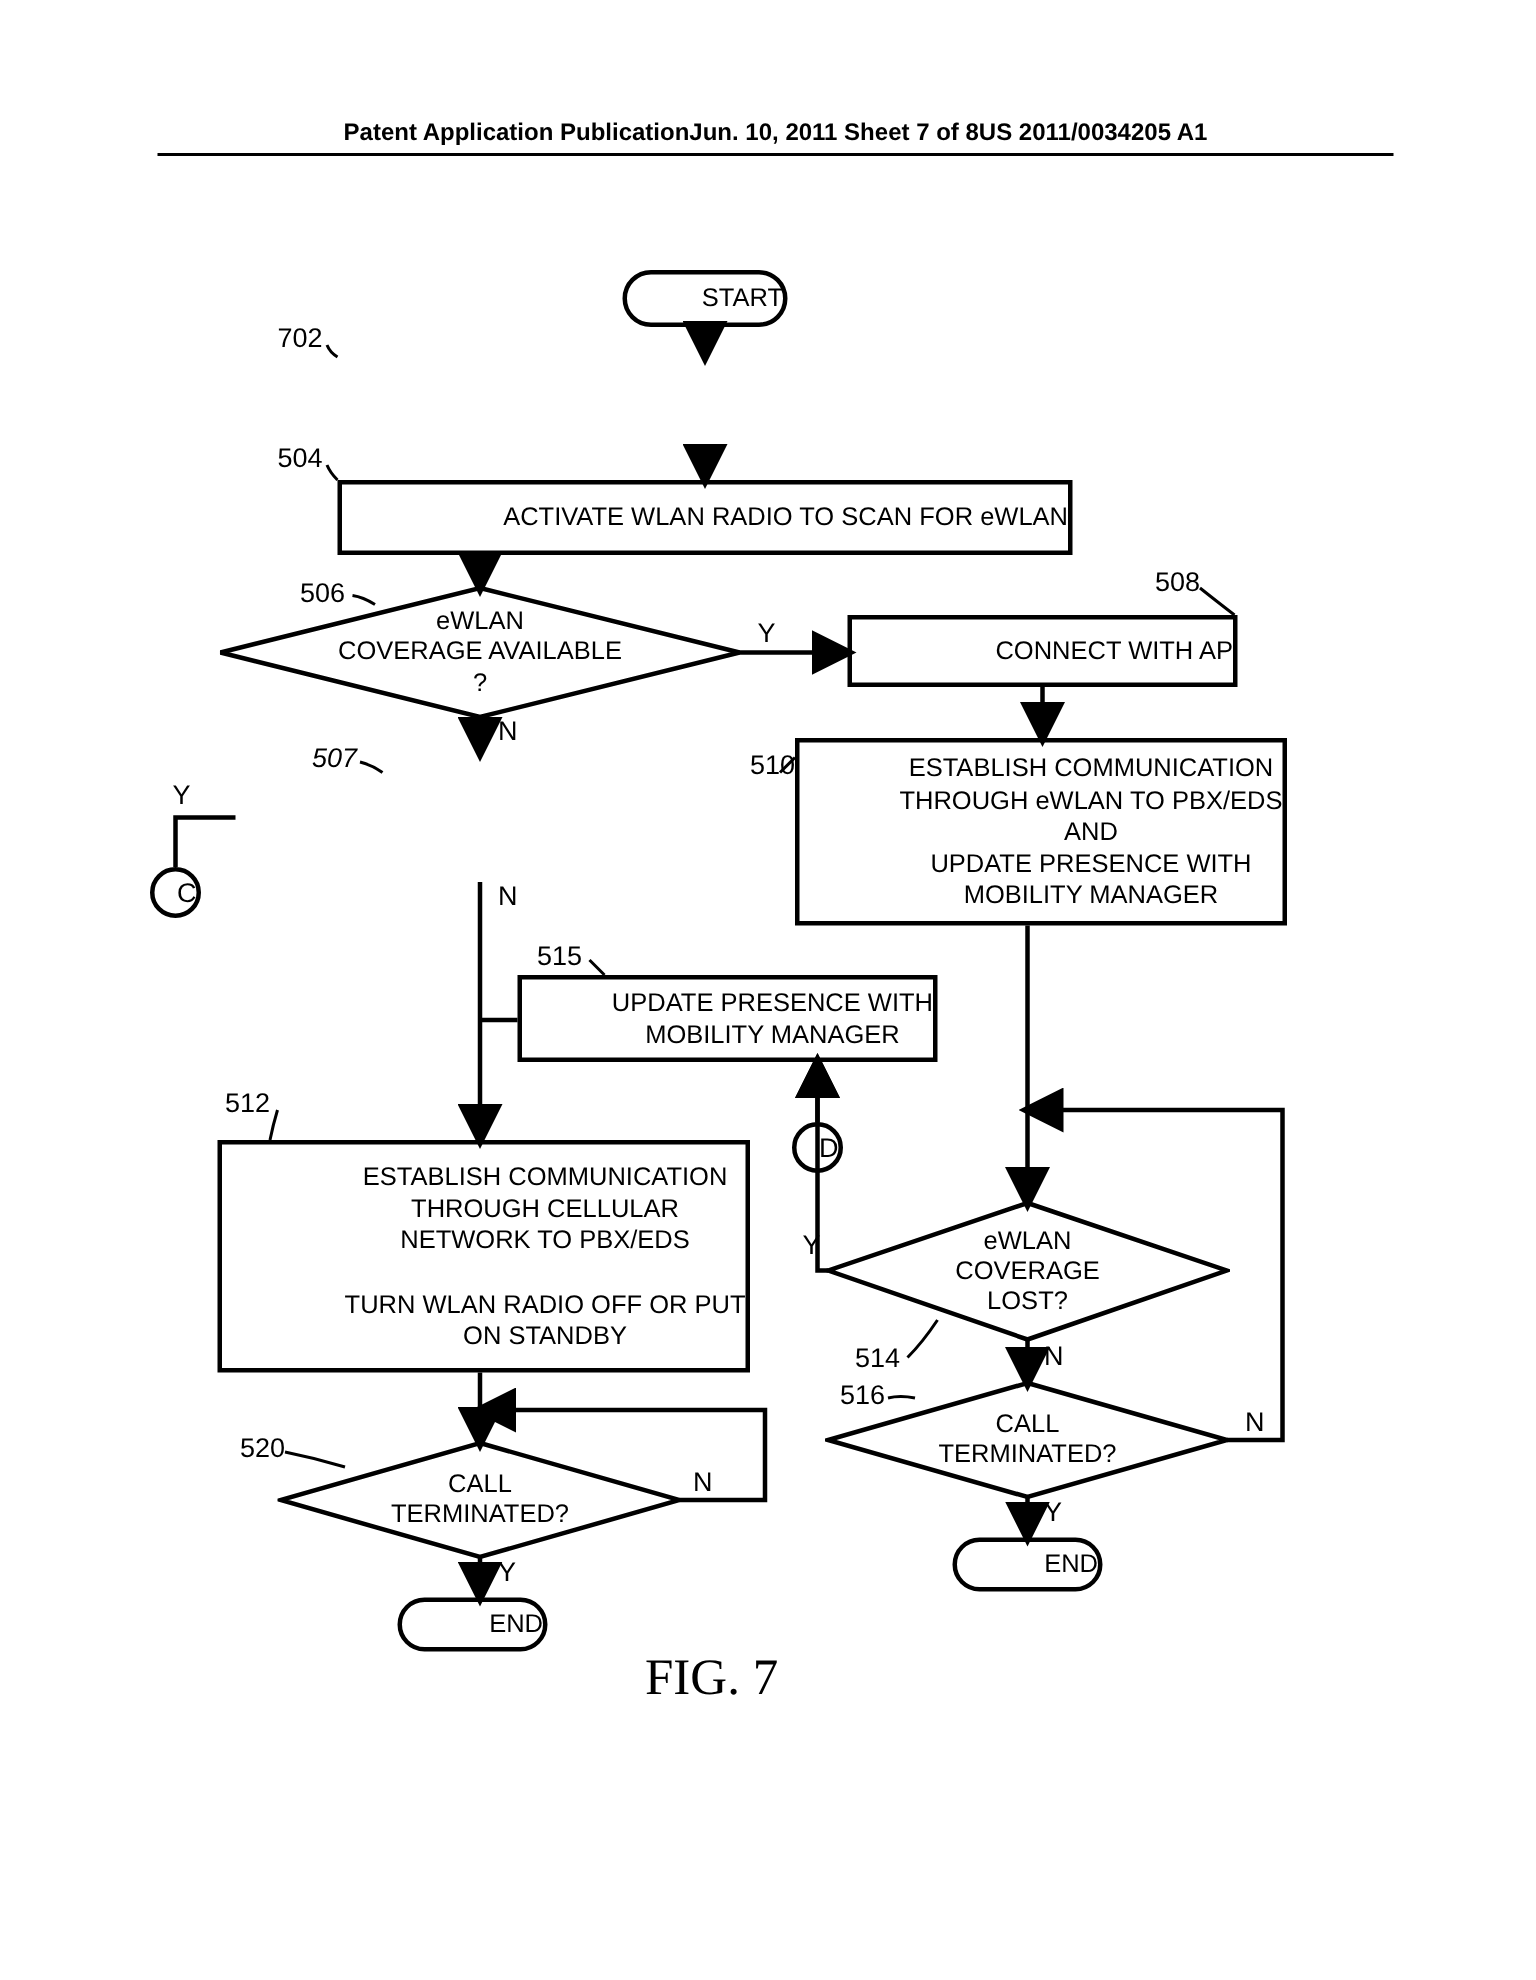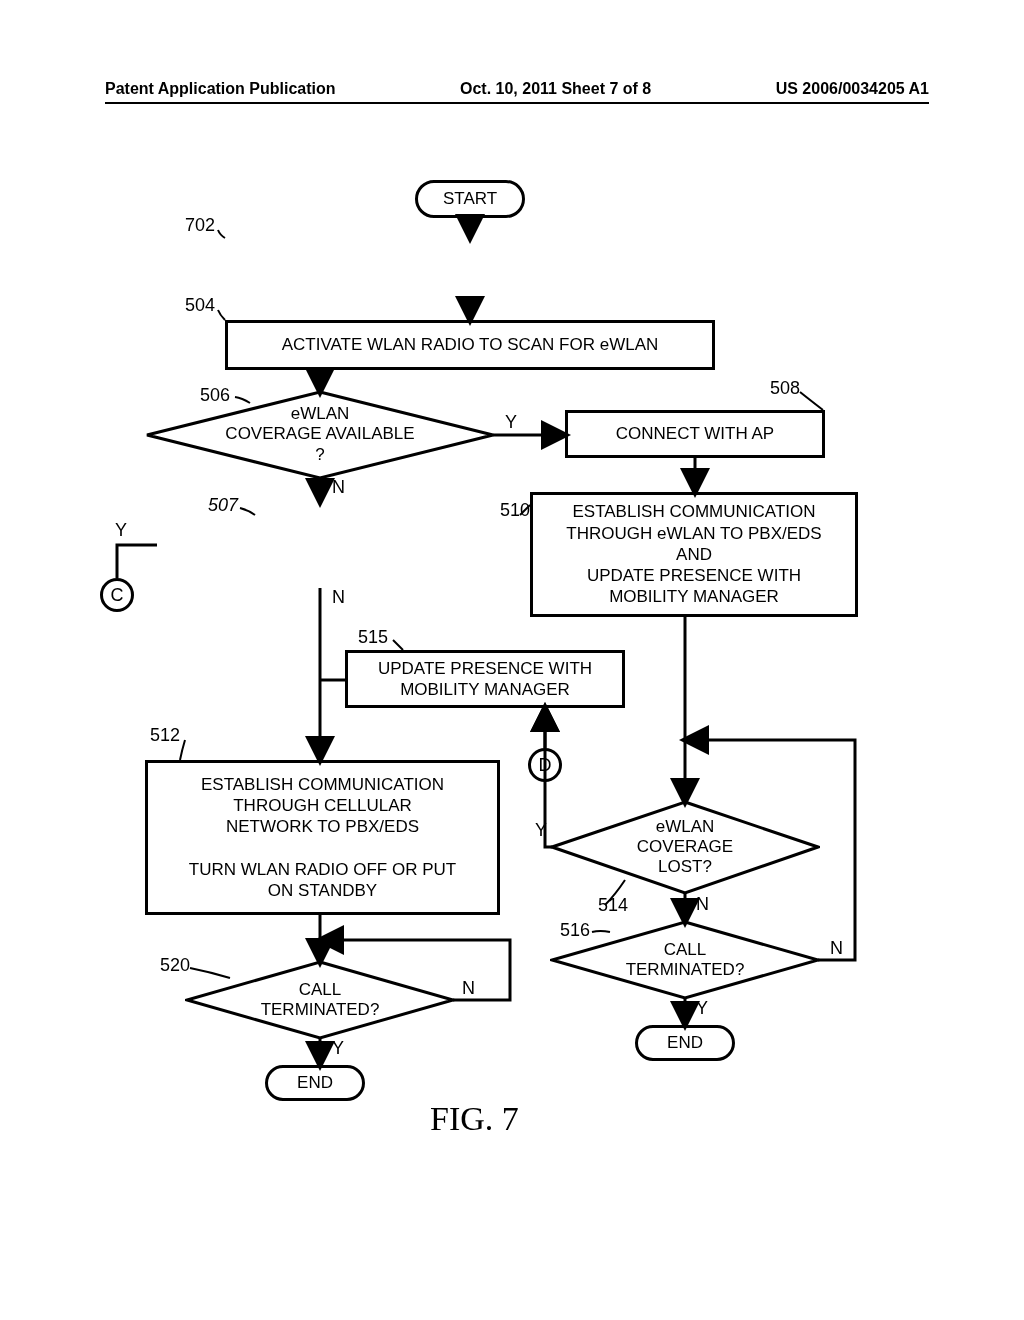--- a/index.html
+++ b/index.html
@@ -9,41 +9,41 @@
     width: 1024px;
     height: 1320px;
     position: relative;
   }
   .header {
     position: absolute;
     top: 80px;
     left: 105px;
     right: 95px;
     display: flex;
-    justify-content: space-between;
+    justify-content: center;
     font-size: 16px;
     font-weight: bold;
     border-bottom: 2px solid #000;
     padding-bottom: 4px;
   }
   .diagram {
     position: absolute;
     top: 160px;
     left: 100px;
     width: 820px;
     height: 1060px;
   }
   .shape {
     position: absolute;
     text-align: center;
     font-size: 17px;
     line-height: 1.25;
     display: flex;
     align-items: center;
-    justify-content: center;
+    justify-content: flex-end;
     background: #fff;
   }
   .terminator {
     border: 3px solid #000;
     border-radius: 22px;
     font-weight: normal;
   }
   .process {
     border: 3px solid #000;
   }
@@ -87,22 +87,22 @@
     width: 820px;
     height: 1060px;
     pointer-events: none;
   }
 </style>
 </head>
 <body>
 
 <div class="header">
   <span>Patent Application Publication</span>
-  <span>Oct. 10, 2011  Sheet 7 of 8</span>
-  <span>US 2006/0034205 A1</span>
+  <span>Jun. 10, 2011  Sheet 7 of 8</span>
+  <span>US 2011/0034205 A1</span>
 </div>
 
 <div class="diagram">
 
   <div class="shape terminator" style="left:315px; top:20px; width:110px; height:38px;">
     <span>START</span>
   </div>
 
   <div class="ref" style="left:85px; top:55px;">702</div>
 
@@ -154,21 +154,21 @@
   <div class="ref" style="left:50px; top:565px;">512</div>
 
   <div class="decision-wrap" style="left:450px; top:640px; width:270px; height:95px;">
     <svg class="decision-svg" width="270" height="95">
         <polygon points="135,2 268,47 135,93 2,47" fill="#fff" stroke="#000" stroke-width="3"></polygon>
       </svg>
     <div class="decision-text" style="white-space:pre;">eWLAN
 COVERAGE
 LOST?</div>
   </div>
-  <div class="ref" style="left:470px; top:735px;margin-left:28px;">514</div>
+  <div class="ref" style="left:470px; top:735px;">514</div>
 
   <div class="decision-wrap" style="left:450px; top:760px; width:270px; height:80px;">
     <svg class="decision-svg" width="270" height="80">
         <polygon points="135,2 268,40 135,78 2,40" fill="#fff" stroke="#000" stroke-width="3"></polygon>
       </svg>
     <div class="decision-text" style="white-space:pre;">CALL
 TERMINATED?</div>
   </div>
   <div class="ref" style="left:460px; top:760px;">516</div>
 

